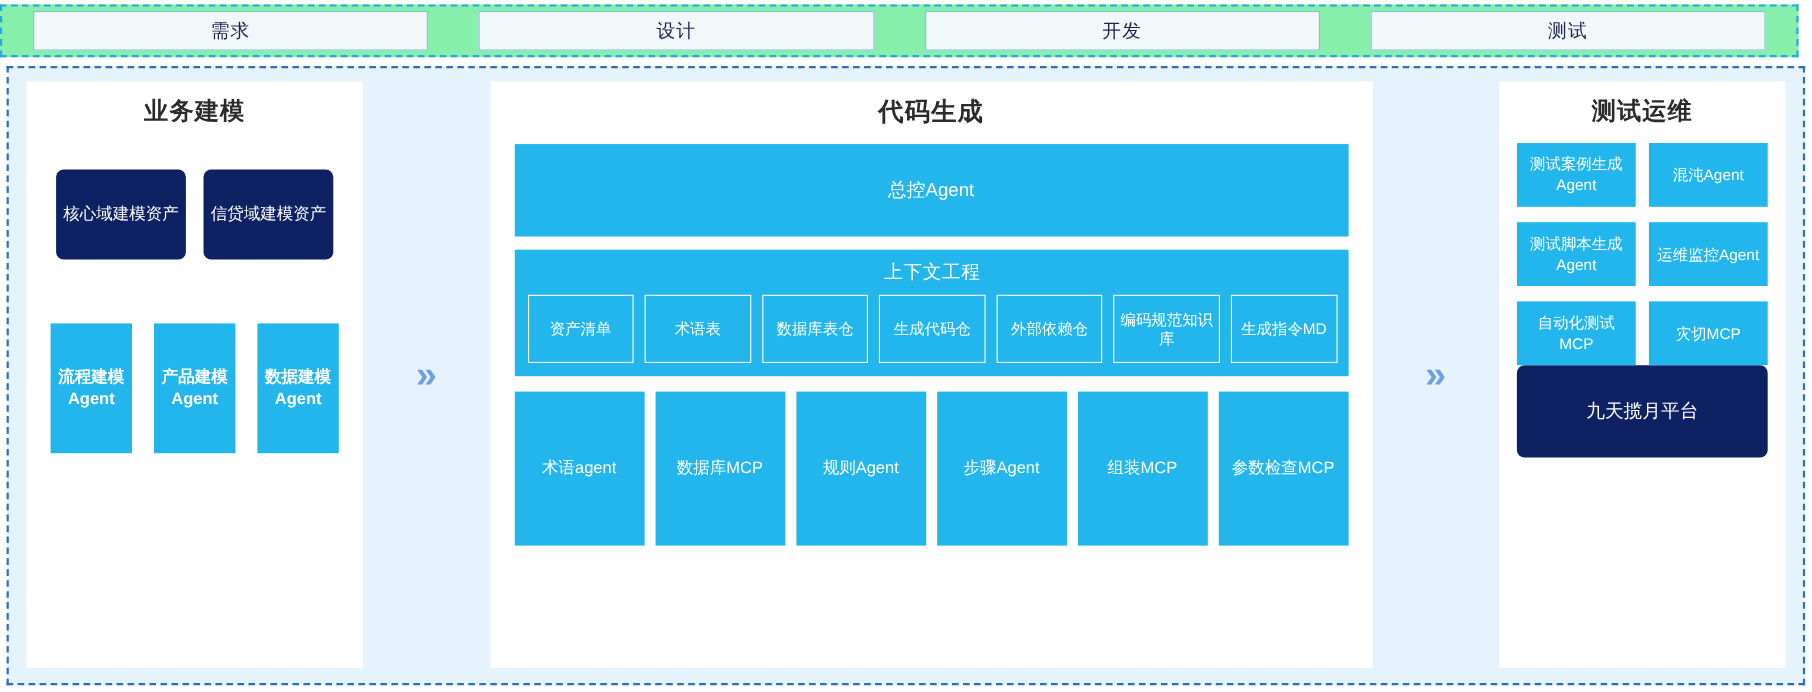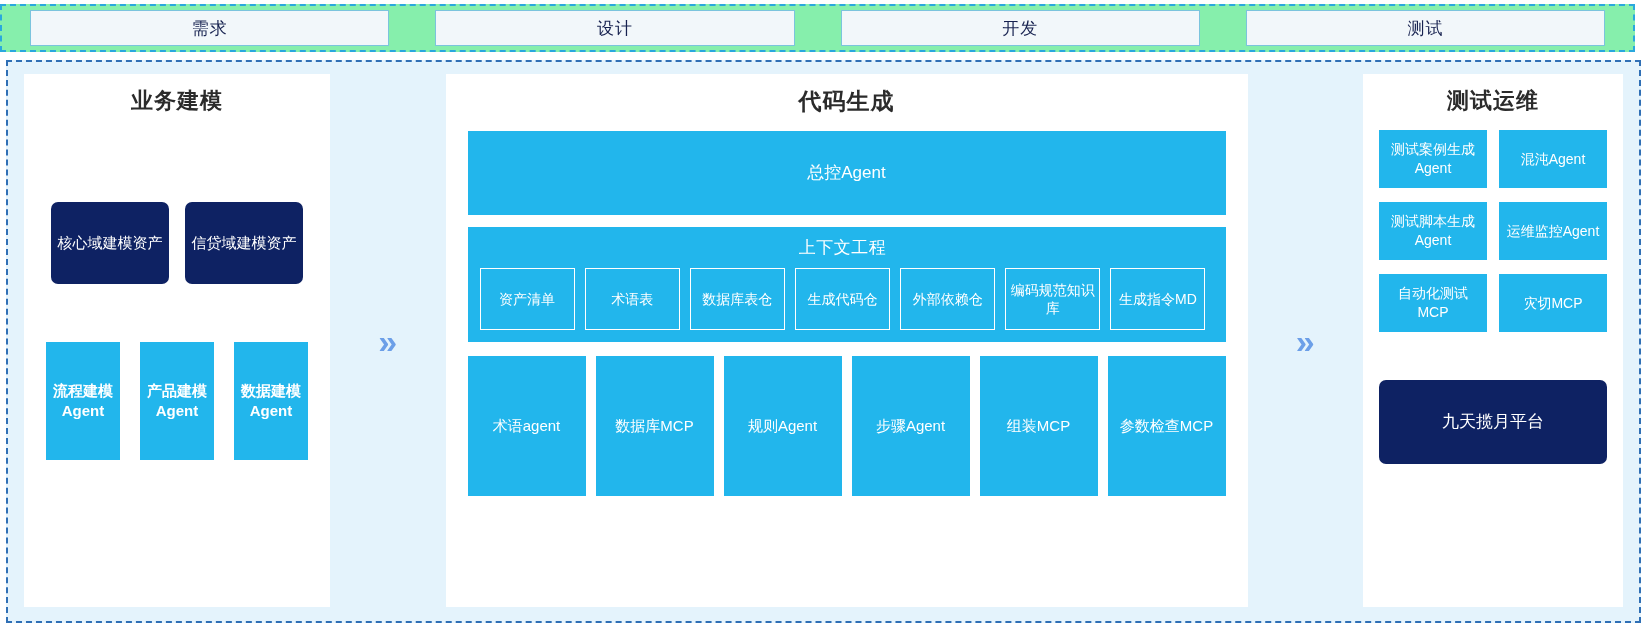--- a/index.html
+++ b/index.html
@@ -87,21 +87,20 @@
     background: #0e2263;
     color: #ffffff;
     border-radius: 7px;
     display: flex;
     align-items: center;
     justify-content: center;
     text-align: center;
     font-size: 15px;
     line-height: 1.32;
     padding: 4px 6px;
-    margin-top: 48px;
   }
   .cyan-box {
     background: #22b6ec;
     color: #ffffff;
     display: flex;
     align-items: center;
     justify-content: center;
     text-align: center;
     font-size: 15px;
     line-height: 1.35;
@@ -131,21 +130,21 @@
 
   .master-agent {
     height: 84px;
     font-size: 17px;
     margin-bottom: 12px;
   }
 
   .ctx-block {
     background: #22b6ec;
     color: #ffffff;
-    padding: 9px 20px 12px 12px;
+    padding: 9px 10px 12px 12px;
     margin-bottom: 14px;
   }
   .ctx-title {
     text-align: center;
     font-size: 17px;
     margin-bottom: 9px;
     letter-spacing: 0.5px;
   }
   .ctx-items {
     display: flex;

